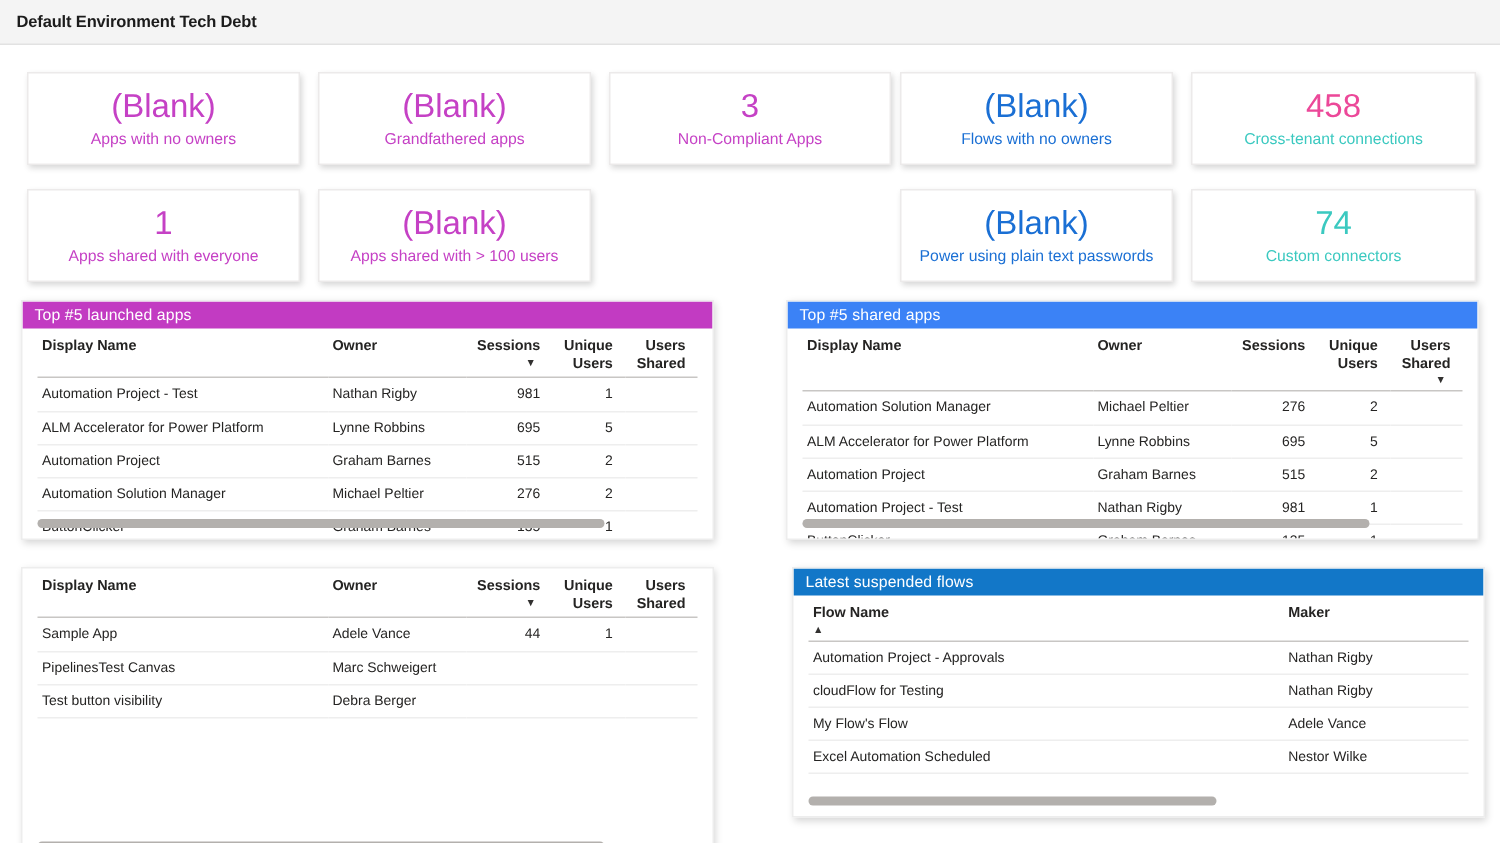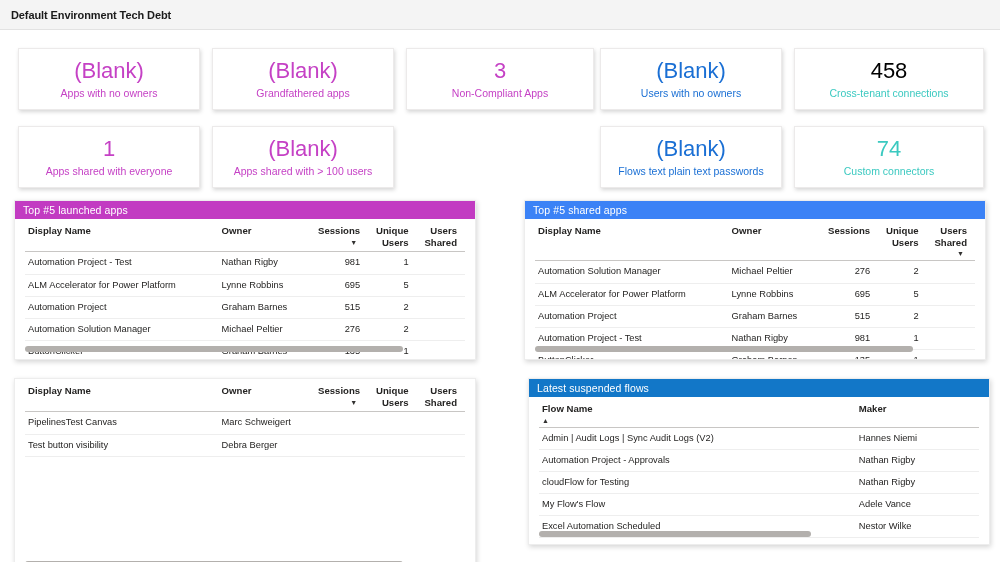--- a/index.html
+++ b/index.html
@@ -115,37 +115,37 @@
         <div class="kpi" style="left: 212px; top: 18px; width: 182px; height: 62px;">
           <div class="value" style="color: rgb(197, 65, 197);">(Blank)</div>
           <div class="label" style="color: rgb(197, 65, 197);">Grandfathered apps</div>
         </div>
         <div class="kpi" style="left: 406px; top: 18px; width: 188px; height: 62px;">
           <div class="value" style="color: rgb(197, 65, 197);">3</div>
           <div class="label" style="color: rgb(197, 65, 197);">Non-Compliant Apps</div>
         </div>
         <div class="kpi" style="left: 600px; top: 18px; width: 182px; height: 62px;">
           <div class="value" style="color: rgb(26, 111, 212);">(Blank)</div>
-          <div class="label" style="color: rgb(26, 111, 212);">Users with no owners</div>
+          <div class="label" style="color: rgb(26, 111, 212);">Flows with no owners</div>
         </div>
         <div class="kpi" style="left: 794px; top: 18px; width: 190px; height: 62px;">
-          <div class="value" style="color: #000000;">458</div>
+          <div class="value" style="color: #ec4899;">458</div>
           <div class="label" style="color: rgb(59, 201, 192);">Cross-tenant connections</div>
         </div>
         <div class="kpi" style="left: 18px; top: 96px; width: 182px; height: 62px;">
           <div class="value" style="color: rgb(197, 65, 197);">1</div>
           <div class="label" style="color: rgb(197, 65, 197);">Apps shared with everyone</div>
         </div>
         <div class="kpi" style="left: 212px; top: 96px; width: 182px; height: 62px;">
           <div class="value" style="color: rgb(197, 65, 197);">(Blank)</div>
           <div class="label" style="color: rgb(197, 65, 197);">Apps shared with &gt; 100 users</div>
         </div>
         <div class="kpi" style="left: 600px; top: 96px; width: 182px; height: 62px;">
           <div class="value" style="color: rgb(26, 111, 212);">(Blank)</div>
-          <div class="label" style="color: rgb(26, 111, 212);">Flows text plain text passwords</div>
+          <div class="label" style="color: rgb(26, 111, 212);">Power using plain text passwords</div>
         </div>
         <div class="kpi" style="left: 794px; top: 96px; width: 190px; height: 62px;">
           <div class="value" style="color: rgb(59, 201, 192);">74</div>
           <div class="label" style="color: rgb(59, 201, 192);">Custom connectors</div>
         </div>
       </div>
 
     <div id="table-host">
         <div class="tablecard" style="left: 14px; top: 170px; width: 462px; height: 160px;">
           <div class="cardhead" style="background: rgb(194, 59, 194);">Top #5 launched apps</div>
@@ -283,20 +283,27 @@
                 <tr>
                   <th><span>Display Name</span></th>
                   <th><span>Owner</span></th>
                   <th class="num"><span>Sessions</span><span class="sortarrow right">▼</span></th>
                   <th class="num"><span>Unique Users</span></th>
                   <th class="num"><span>Users Shared</span></th>
                 </tr>
               </thead>
               <tbody>
                 <tr>
+                  <td>Sample App</td>
+                  <td>Adele Vance</td>
+                  <td class="num">44</td>
+                  <td class="num">1</td>
+                  <td class="num"></td>
+                </tr>
+                <tr>
                   <td>PipelinesTest Canvas</td>
                   <td>Marc Schweigert</td>
                   <td class="num"></td>
                   <td class="num"></td>
                   <td class="num"></td>
                 </tr>
                 <tr>
                   <td>Test button visibility</td>
                   <td>Debra Berger</td>
                   <td class="num"></td>
@@ -317,24 +324,20 @@
                 <col style="width: 28%;">
               </colgroup>
               <thead>
                 <tr>
                   <th><span>Flow Name</span><span class="sortarrow">▲</span></th>
                   <th><span>Maker</span></th>
                 </tr>
               </thead>
               <tbody>
                 <tr>
-                  <td>Admin | Audit Logs | Sync Audit Logs (V2)</td>
-                  <td>Hannes Niemi</td>
-                </tr>
-                <tr>
                   <td>Automation Project - Approvals</td>
                   <td>Nathan Rigby</td>
                 </tr>
                 <tr>
                   <td>cloudFlow for Testing</td>
                   <td>Nathan Rigby</td>
                 </tr>
                 <tr>
                   <td>My Flow's Flow</td>
                   <td>Adele Vance</td>

